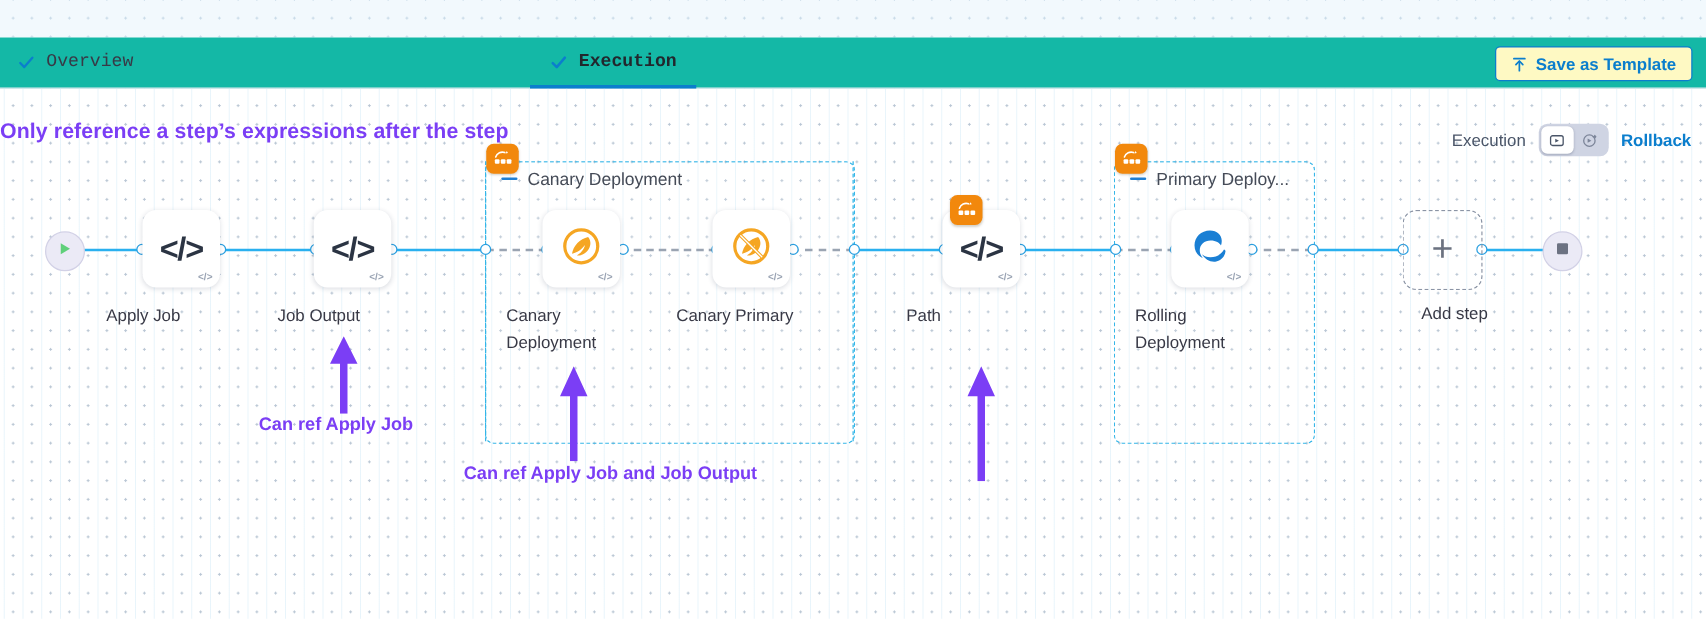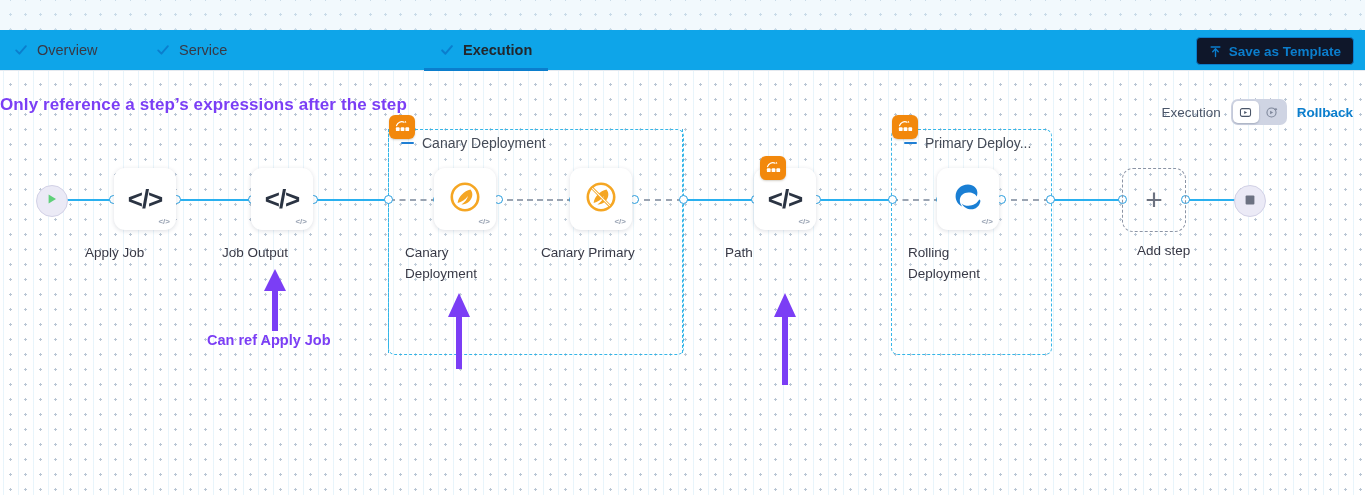--- a/index.html
+++ b/index.html
@@ -13,41 +13,41 @@
   
   .top-strip{
     position:absolute;left:0;top:0;width:1365px;height:30px;
     background:#f2f9fd;
     background-image:radial-gradient(#c9dbe8 1px, transparent 1.1px);
     background-size:15px 15px;background-position:3px 7px;
   }
   
   .tabbar{
     position:absolute;left:0;top:30px;width:1365px;height:40px;
-    background:#0ea5e9;border-bottom:1px solid #e4e9ef;
-    display:flex;align-items:center;
+    background:#14b8a6;border-bottom:1px solid #e4e9ef;
+    display:flex;align-items:center;font-family:Liberation Mono, monospace;
   }
   .tab{
     display:flex;align-items:center;gap:9px;
     height:40px;padding:0 0 0 0;margin-right:0;
     font-size:14.5px;color:#383946;position:relative;cursor:pointer;
   }
   .tab .lbl{white-space:nowrap;}
   .tab.active .lbl{font-weight:bold;color:#22272d;}
   .tab.active:after{
     content:"";position:absolute;left:-16px;right:-16px;bottom:-1px;height:3px;background:#0b7ecd;
   }
   .tick{width:14px;height:14px;display:block;flex:0 0 14px;}
   .tab-slot{display:flex;align-items:center;justify-content:center;}
 
   .save-btn{
     position:absolute;right:11px;top:37px;height:26px;
     display:flex;align-items:center;gap:7px;
     padding:0 12px;border:1px solid #0b7ecd;border-radius:4px;
-    background:#0f172a;color:#0b7ecd;font-size:13.5px;font-weight:bold;cursor:pointer;
+    background:#fef9c3;color:#0b7ecd;font-size:13.5px;font-weight:bold;cursor:pointer;
     white-space:nowrap;
     margin-left:39px;
   }
   .save-btn svg{display:block}
 
   
   .canvas{
     position:absolute;left:0;top:71px;width:1365px;height:424px;
     background:#ffffff;
     background-image:
@@ -143,28 +143,20 @@
 
     <div class="tab" style="position:absolute;left:14px;">
       <span class="tab-slot">
         <svg class="tick" viewBox="0 0 16 16">
             <path d="M2.5 8.5 L6.2 12.2 L13.6 3.6" fill="none" stroke="#0b7ecd" stroke-width="2.1" stroke-linecap="round" stroke-linejoin="round"></path>
           </svg>
       </span>
       <span class="lbl">Overview</span>
     </div>
 
-    <div class="tab" style="position:absolute;left:156px;">
-      <span class="tab-slot">
-        <svg class="tick" viewBox="0 0 16 16">
-            <path d="M2.5 8.5 L6.2 12.2 L13.6 3.6" fill="none" stroke="#0b7ecd" stroke-width="2.1" stroke-linecap="round" stroke-linejoin="round"></path>
-          </svg>
-      </span>
-      <span class="lbl">Service</span>
-    </div>
 
 
     <div class="tab active" style="position:absolute;left:440px;">
       <span class="tab-slot">
         <svg class="tick" viewBox="0 0 16 16">
             <path d="M2.5 8.5 L6.2 12.2 L13.6 3.6" fill="none" stroke="#0b7ecd" stroke-width="2.3" stroke-linecap="round" stroke-linejoin="round"></path>
           </svg>
       </span>
       <span class="lbl">Execution</span>
     </div>
@@ -367,15 +359,16 @@
         <path d="M14 0 L25 24 L17 24 L17 76 L11 76 L11 24 L3 24 Z" fill="#7b3ef5"></path>
       </svg>
     </div>
     <div class="arrow" style="left:771px;top:222px;">
       <svg width="28" height="92" viewBox="0 0 28 92">
         <path d="M14 0 L25 24 L17 24 L17 92 L11 92 L11 24 L3 24 Z" fill="#7b3ef5"></path>
       </svg>
     </div>
 
     <div class="anno" style="left:207px;top:260px;">Can ref Apply Job</div>
+    <div class="anno" style="left:371px;top:299px;">Can ref Apply Job and Job Output</div>
 
   </div>
 </div>
 
 </body></html>

